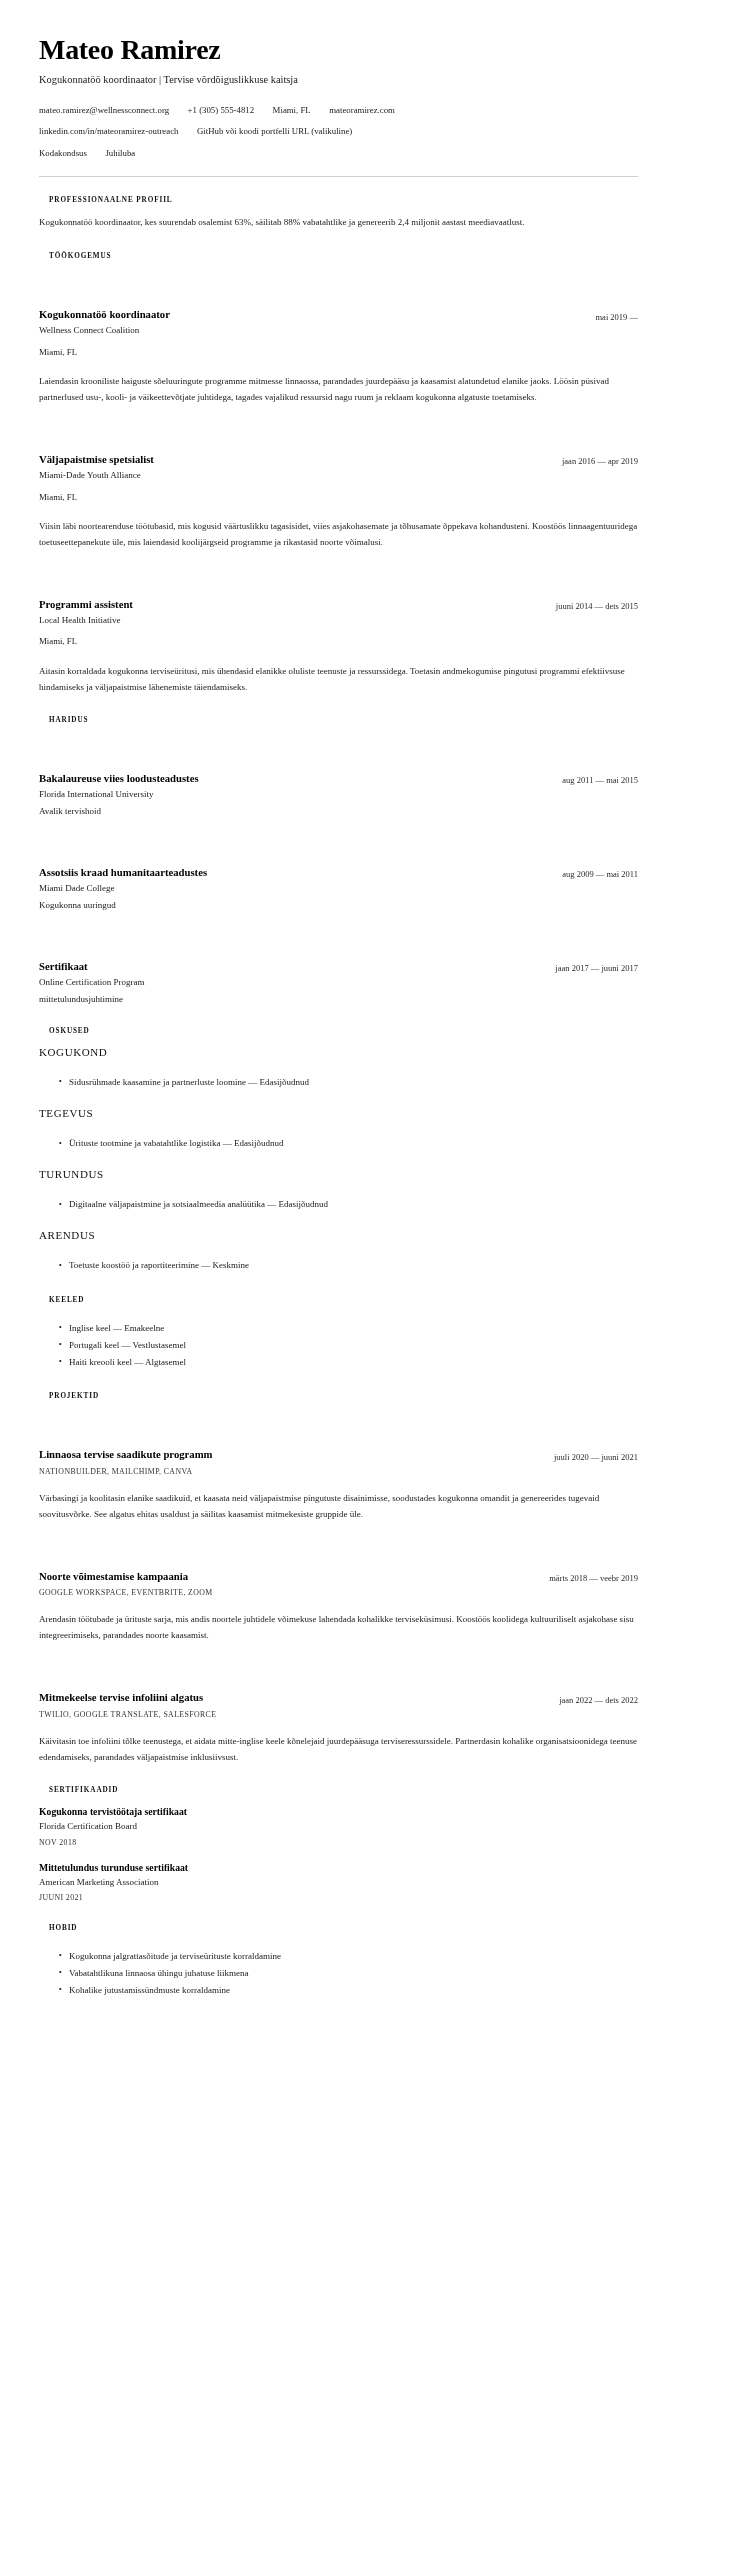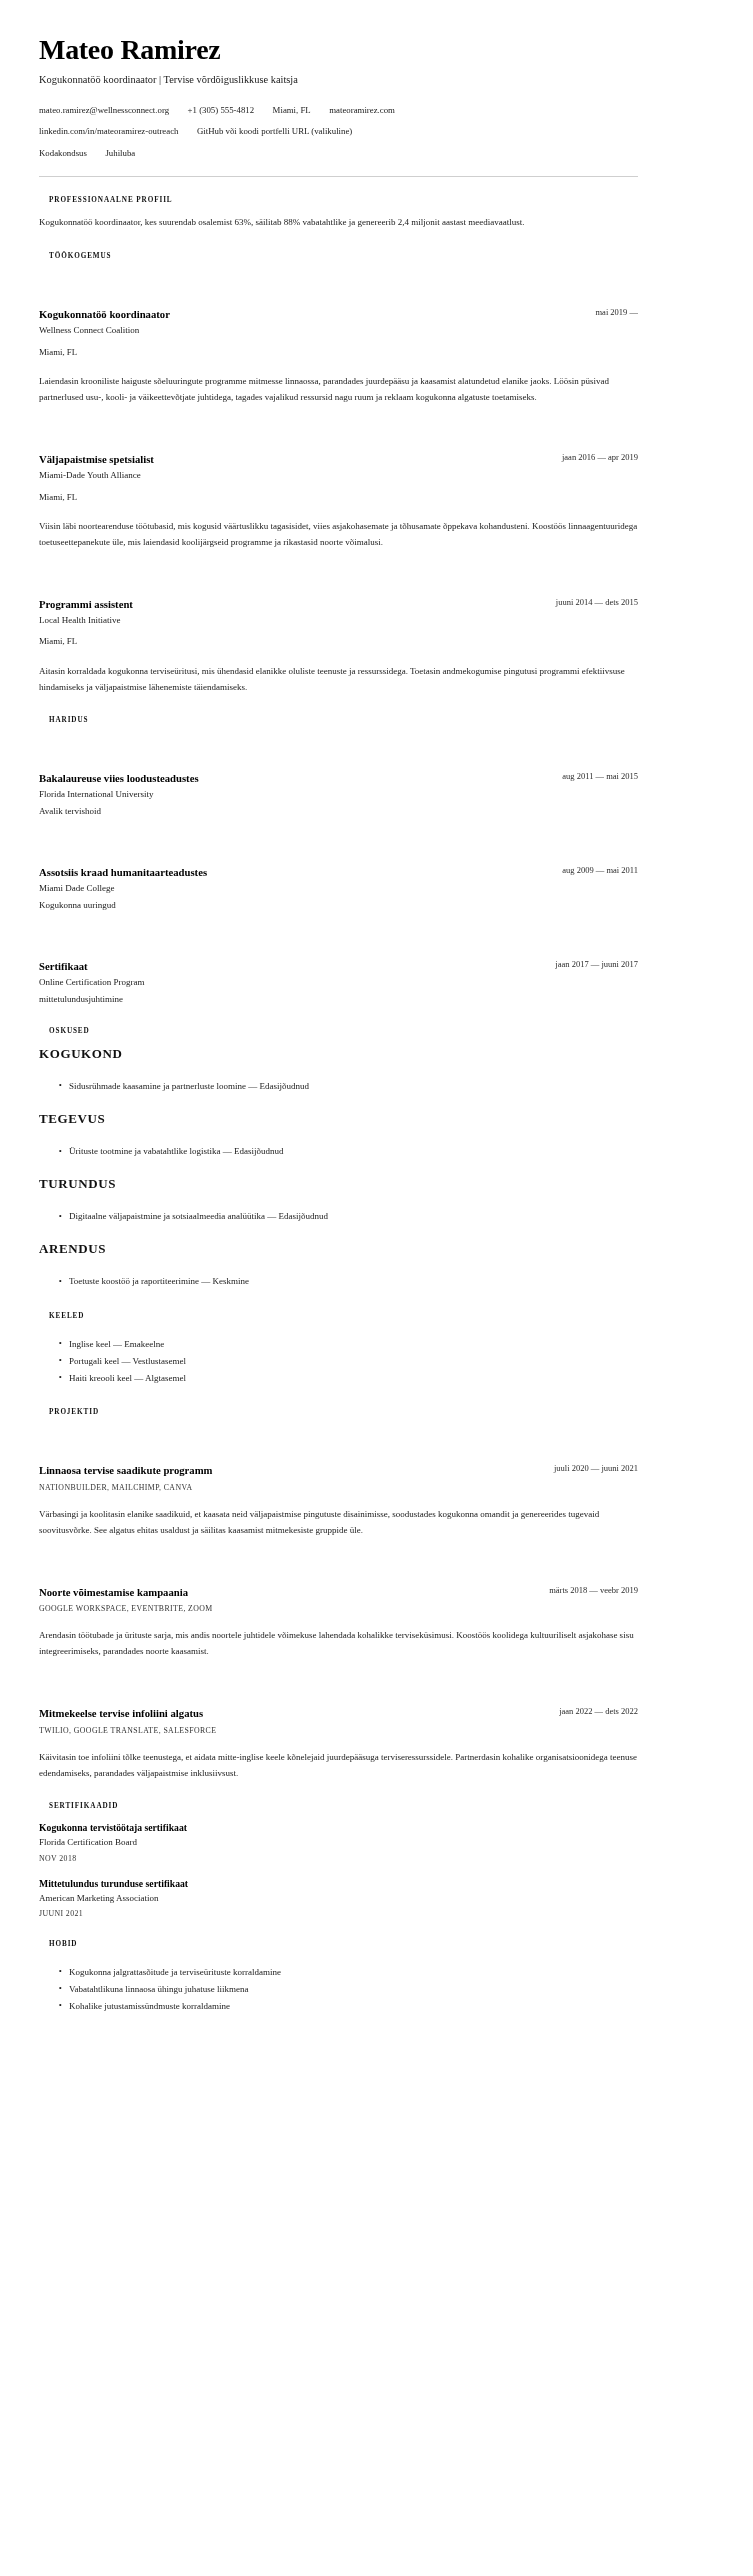--- a/index.html
+++ b/index.html
@@ -76,21 +76,21 @@
     margin: 0 0 6.3px 0;
     color: #1a1a1a;
     max-width: 641px;
   }
 
   
   .entry { margin-bottom: 19px; }
   .entry:last-child { margin-bottom: 0; }
   .entry-head {
     display: flex;
-    align-items: flex-start;
+    align-items: flex-end;
     justify-content: space-between;
     gap: 12.6px;
     margin-top: 47px;
   }
   .entry-title {
     font-size: 10.7px;
     font-weight: 700;
     line-height: 1.35;
     margin: 0;
     color: #000000;
@@ -133,22 +133,22 @@
     letter-spacing: 0.4px;
     text-transform: uppercase;
     margin: 3.8px 0 0 0;
     color: #333333;
   }
 
   
   .skill-group { margin-bottom: 12.6px; }
   .skill-group:last-child { margin-bottom: 0; }
   .skill-cat {
-    font-size: 13px;
-    font-weight: 700;
+    font-size: 11px;
+    font-weight: 400;
     letter-spacing: 0.6px;
     text-transform: uppercase;
     margin: 0 0 5.7px 0;
     color: #111111;
   }
   ul.bullets {
     list-style: none;
     margin: 16px;
     padding: 0;
   }

